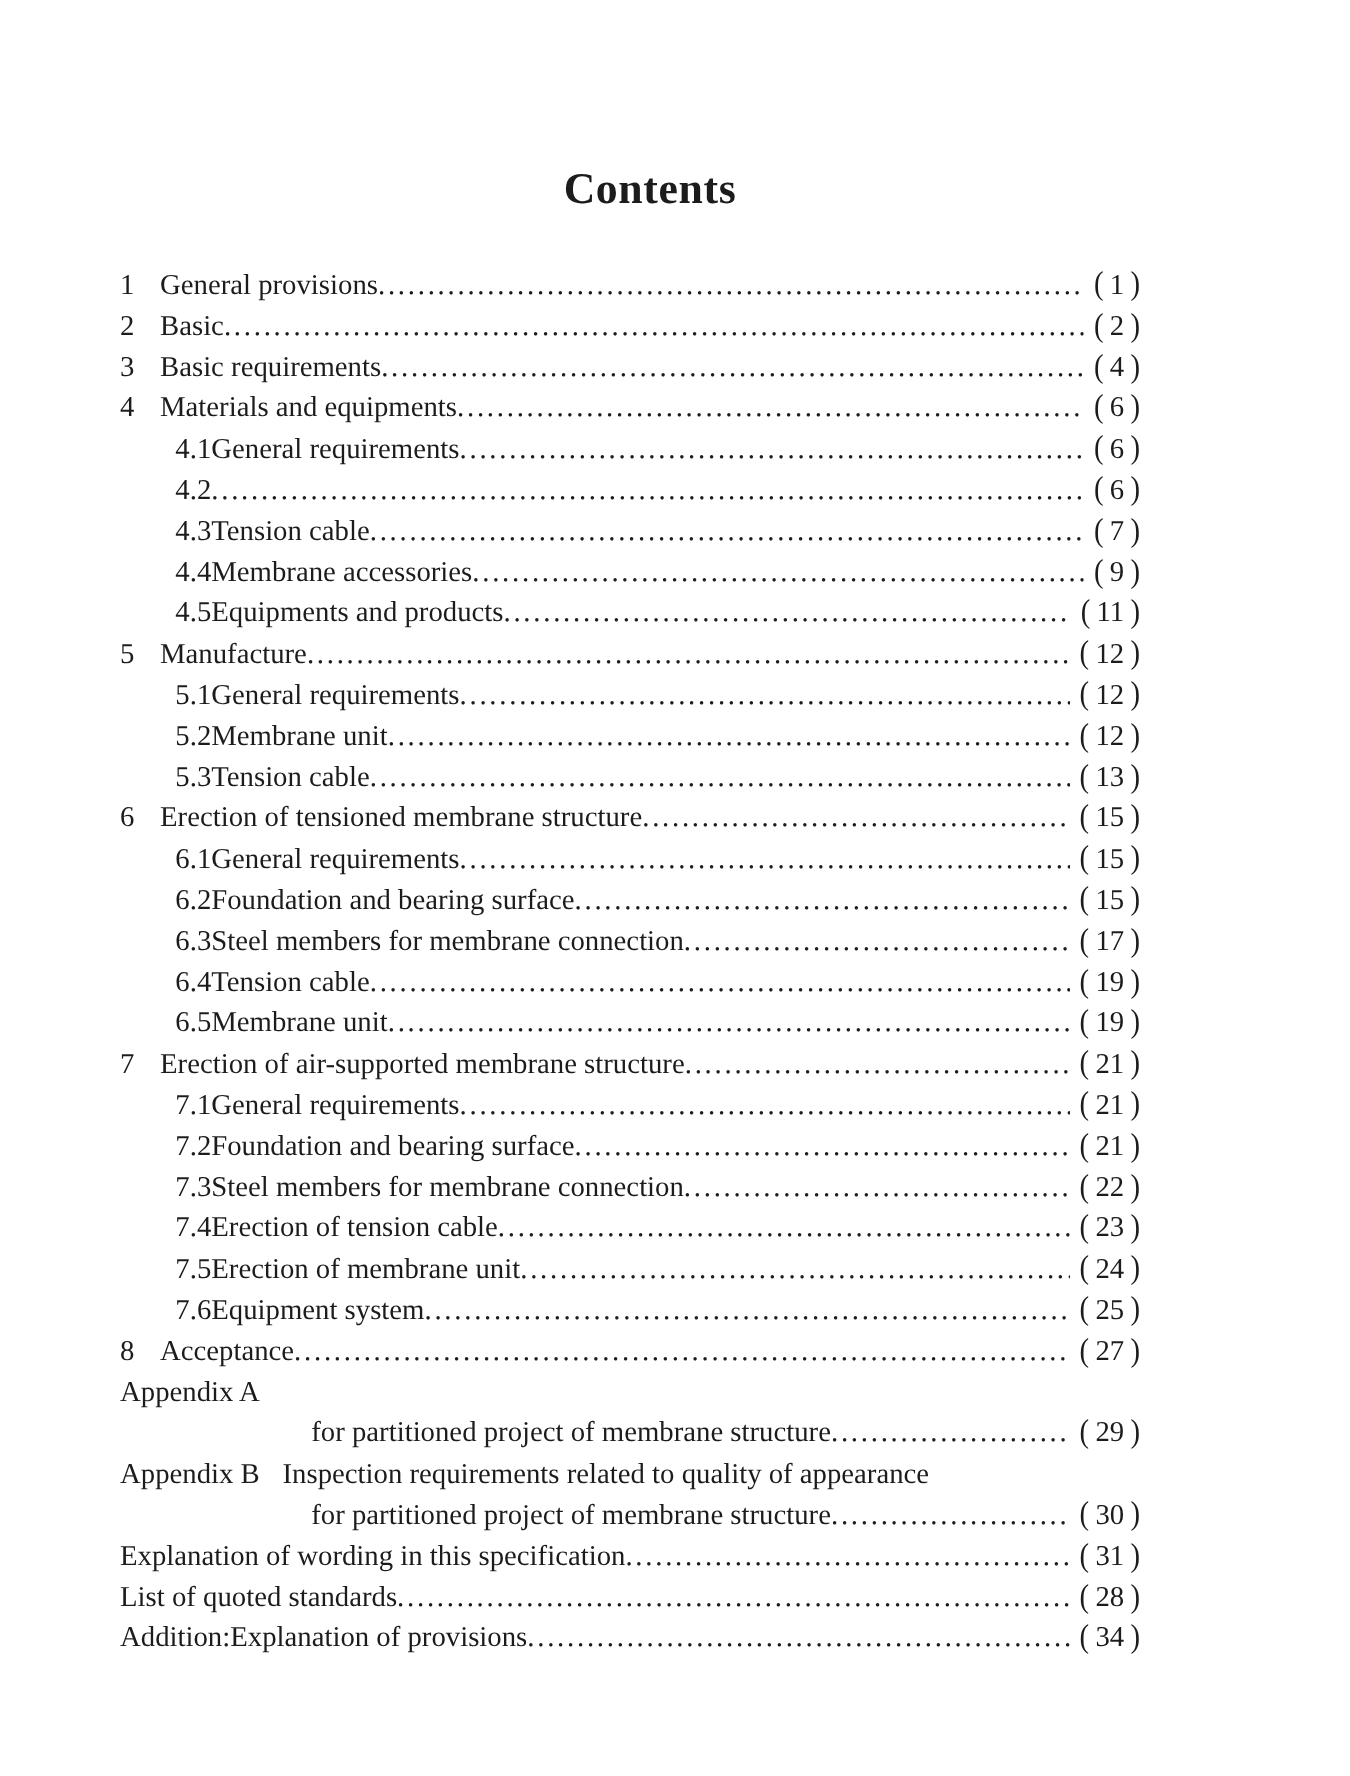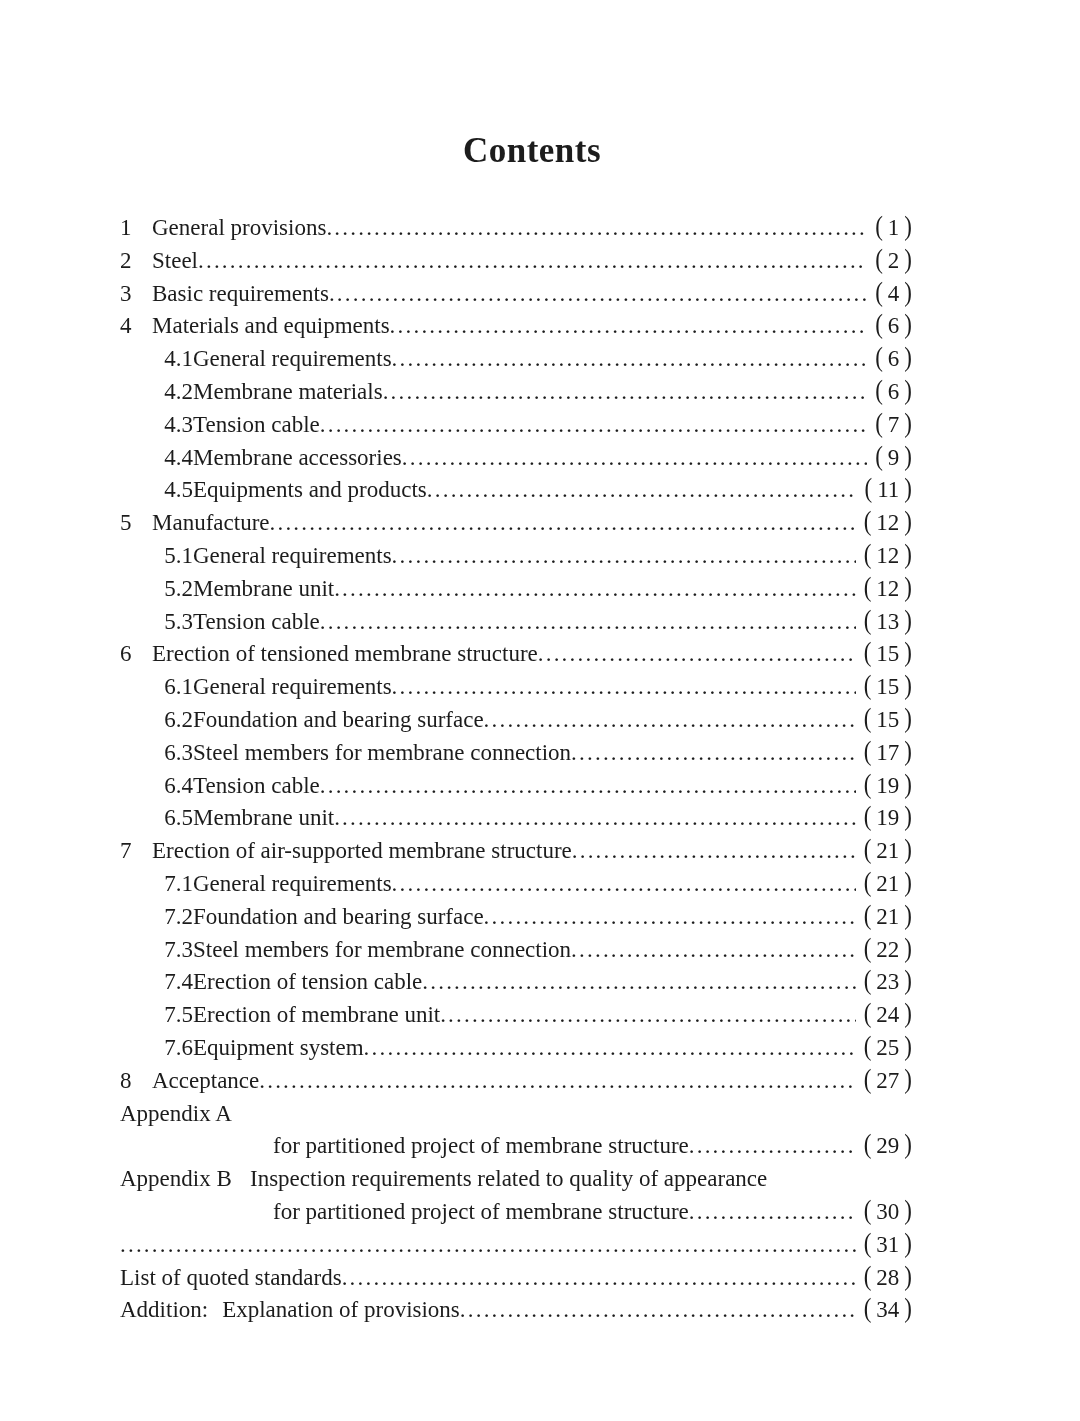--- a/index.html
+++ b/index.html
@@ -5,21 +5,21 @@
   html, body { margin: 0; padding: 0; background: #ffffff; }
   body {
     width: 1080px; height: 1421px;
     font-family: "Liberation Serif", serif;
     color: #1c1c1c;
     overflow: hidden;
   }
   .page {
     box-sizing: border-box;
     width: 1080px; height: 1421px;
-    padding: 130px 168px 0 120px;
+    padding: 130px 168px 0 96px;
     background: #ffffff;
   }
   .doc-title {
     margin: 0;
     font-size: 35px;
     font-weight: bold;
     text-align: center;
     letter-spacing: 0.5px;
     transform: translateX(16px);
     line-height: 1.2;
@@ -44,37 +44,37 @@
     min-width: 0;
     overflow: hidden;
     letter-spacing: 2.2px;
   }
   .pg { flex: 0 0 auto; margin-left: 8px; }
   .pg .po { margin-right: 5px; }
   .pg .pc { margin-left: 5px; }
   .pg .po, .pg .pc { display: inline-block; transform: scaleY(1.15); transform-origin: center 60%; }
   .alabel { flex: 0 0 130px; }
   .row.appendix-cont { padding-left: 153px; }
-  .addlabel { margin-right: 14px; }
+  .addlabel { }
 </style>
 </head>
 <body>
 
 <div class="page">
   <h1 class="doc-title">Contents</h1>
   <div class="toc">
       <div class="row chapter">
         <span class="num">1</span>
         <span class="t">General provisions</span>
         <span class="dots">....................................................................................................................................................................................................................................................................</span>
         <span class="pg"><span class="po">(</span><span class="pn">1</span><span class="pc">)</span></span>
       </div>
       <div class="row chapter">
         <span class="num">2</span>
-        <span class="t">Steel</span>
+        <span class="t">Basic</span>
         <span class="dots">....................................................................................................................................................................................................................................................................</span>
         <span class="pg"><span class="po">(</span><span class="pn">2</span><span class="pc">)</span></span>
       </div>
       <div class="row chapter">
         <span class="num">3</span>
         <span class="t">Basic requirements</span>
         <span class="dots">....................................................................................................................................................................................................................................................................</span>
         <span class="pg"><span class="po">(</span><span class="pn">4</span><span class="pc">)</span></span>
       </div>
       <div class="row chapter">
@@ -84,21 +84,20 @@
         <span class="pg"><span class="po">(</span><span class="pn">6</span><span class="pc">)</span></span>
       </div>
       <div class="row section">
         <span class="num">4.1</span>
         <span class="t">General requirements</span>
         <span class="dots">....................................................................................................................................................................................................................................................................</span>
         <span class="pg"><span class="po">(</span><span class="pn">6</span><span class="pc">)</span></span>
       </div>
       <div class="row section">
         <span class="num">4.2</span>
-        <span class="t">Membrane materials</span>
         <span class="dots">....................................................................................................................................................................................................................................................................</span>
         <span class="pg"><span class="po">(</span><span class="pn">6</span><span class="pc">)</span></span>
       </div>
       <div class="row section">
         <span class="num">4.3</span>
         <span class="t">Tension cable</span>
         <span class="dots">....................................................................................................................................................................................................................................................................</span>
         <span class="pg"><span class="po">(</span><span class="pn">7</span><span class="pc">)</span></span>
       </div>
       <div class="row section">
@@ -232,20 +231,21 @@
       <div class="row appendix">
         <span class="alabel">Appendix B</span>
         <span class="t">Inspection requirements related to quality of appearance</span>
       </div>
       <div class="row appendix-cont">
         <span class="t">for partitioned project of membrane structure</span>
         <span class="dots">....................................................................................................................................................................................................................................................................</span>
         <span class="pg"><span class="po">(</span><span class="pn">30</span><span class="pc">)</span></span>
       </div>
       <div class="row plain">
+        <span class="t">Explanation of wording in this specification</span>
         <span class="dots">....................................................................................................................................................................................................................................................................</span>
         <span class="pg"><span class="po">(</span><span class="pn">31</span><span class="pc">)</span></span>
       </div>
       <div class="row plain">
         <span class="t">List of quoted standards</span>
         <span class="dots">....................................................................................................................................................................................................................................................................</span>
         <span class="pg"><span class="po">(</span><span class="pn">28</span><span class="pc">)</span></span>
       </div>
       <div class="row addition">
         <span class="addlabel">Addition:</span>

